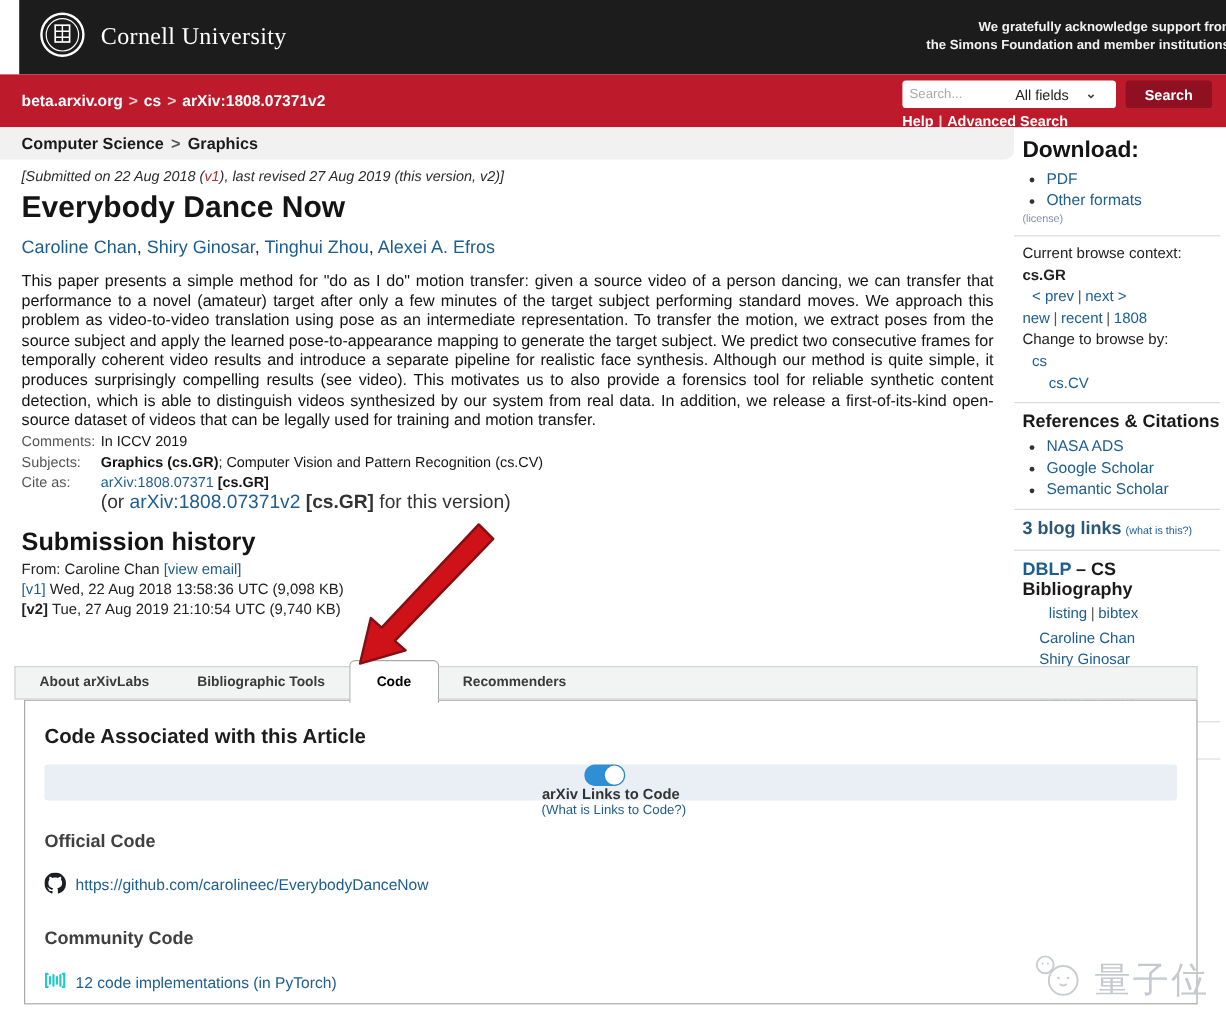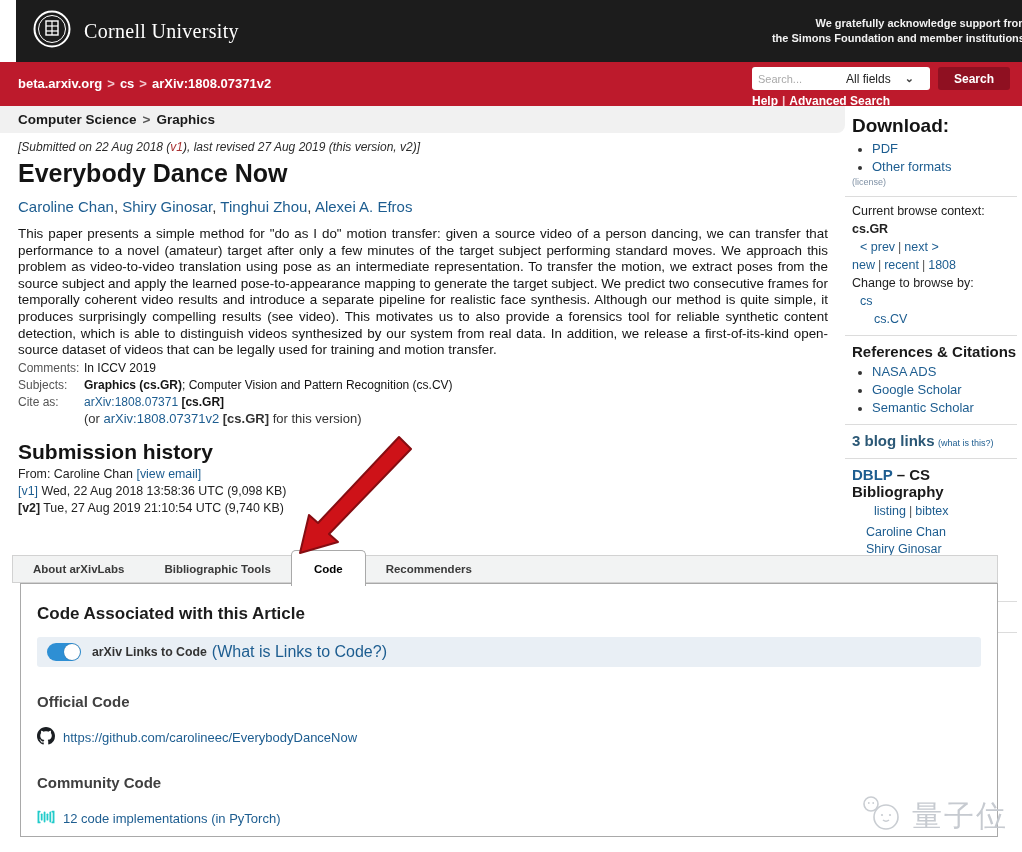--- a/index.html
+++ b/index.html
@@ -43,21 +43,21 @@
   .authors { margin-top:10px; font-size:15px; }
   .authors a { color:#1d5d90; }
   .authors a:not(:last-child)::after { content:", "; color:#333; }
   .abstract { margin-top:11px; width:810px; font-size:13.4px; line-height:16.6px; text-align:justify; color:#141414; }
   .meta { margin-top:0; font-size:12px; line-height:16px; }
   .meta-row { display:flex; margin-top:1px; }
   .meta-label { width:66px; color:#545454; flex:none; }
   .meta-value { color:#141414; }
   .meta-value b { font-weight:bold; }
   .meta-value a { color:#1d5d90; }
-  .cite-line2 { font-size:13px; margin-top:1px; color:#333; }
+  .cite-line2 { font-size:16px; margin-top:1px; color:#333; }
   .history-heading { margin-top:13px; font-size:21px; font-weight:bold; color:#141414; }
   .hist-line { margin-top:3px; font-size:12.4px; color:#222; }
   .hist-line a { color:#1d5d90; }
   .v2-tag { font-weight:bold;text-align:right; }
 
   
   .sidebar { position:absolute; left:845px; top:108px; width:172px; font-size:12.5px; color:#222; }
   .sb-section { padding:7px 0 9px 7px; }
   .sb-section + .sb-section { border-top:1px solid #dcdcdc; }
   .dl-heading { font-size:19px; font-weight:bold; color:#141414; }
@@ -80,25 +80,25 @@
   .export-link { font-weight:bold; font-size:12.5px; color:#1d5d90; }
   .bm-icons { display:flex; gap:3px; margin-top:5px; }
   .bm-icons svg { display:block; cursor:pointer; }
 
   
   .tab-strip { position:absolute; left:12px; top:555px; width:986px; height:28px; background:#f2f3f3; border:1px solid #d2d2d2; display:flex; align-items:stretch; overflow:visible; z-index:2; }
   .tab { padding:0 20px; font-size:11.5px; font-weight:bold; color:#3a3a3a; display:flex; align-items:center; cursor:pointer; }
   .tab.active { position:relative; top:-6px; height:36px; background:#fff; border:1px solid #a9a9a9; border-bottom:none; border-radius:5px 5px 0 0; color:#000; z-index:4; padding:0 22px; }
   .labs-panel { position:absolute; left:20px; top:583px; width:978px; height:254px; background:#fff; border:1px solid #a9a9a9; z-index:1; }
   .panel-heading { margin:20px 0 0 16px; font-size:17px; font-weight:600; color:#1c1c1c; }
-  .toggle-row { margin:13px 16px 0 16px; height:30px; background:#e9eff5; border-radius:3px; display:flex; align-items:center; padding:0 10px; }
+  .toggle-row { margin:13px 16px 0 16px; height:30px; background:#e9eff5; border-radius:3px; display:flex; align-items:center; padding:0 10px;flex-direction:column; }
   .toggle { position:relative; width:34px; height:18px; border-radius:9px; background:#2e8fd4; margin-right:11px; cursor:pointer; flex:none; }
   .toggle-knob { position:absolute; right:1px; top:1px; width:16px; height:16px; border-radius:50%; background:#fff; box-shadow:0 0 1px rgba(0,0,0,.4); }
   .toggle-label { font-size:12.3px; font-weight:bold; color:#333; }
-  .toggle-hint { font-size:16px; color:#1d5d90; margin-left:5px; }
+  .toggle-hint { font-size:11px; color:#1d5d90; margin-left:5px; }
   .code-h3 { margin:26px 0 0 16px; font-size:15px; font-weight:bold; color:#404040; }
   .code-row { margin:17px 0 0 16px; display:flex; align-items:center; gap:8px; font-size:13px; }
   .code-row a { color:#1d5d90; }
 
   
   .arrow-overlay { position:absolute; left:0; top:0; width:1022px; height:852px; pointer-events:none; z-index:5; }
   .watermark { position:absolute; right:14px; top:793px; display:flex; align-items:center; gap:6px; z-index:6; color:#c6cad0; font-size:30px; letter-spacing:2px; }
 </style>
 </head>
 <body>

